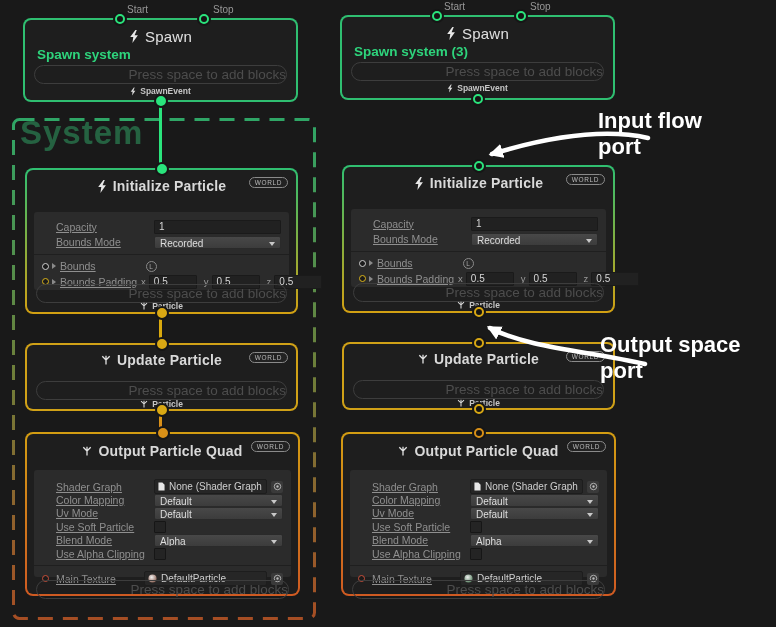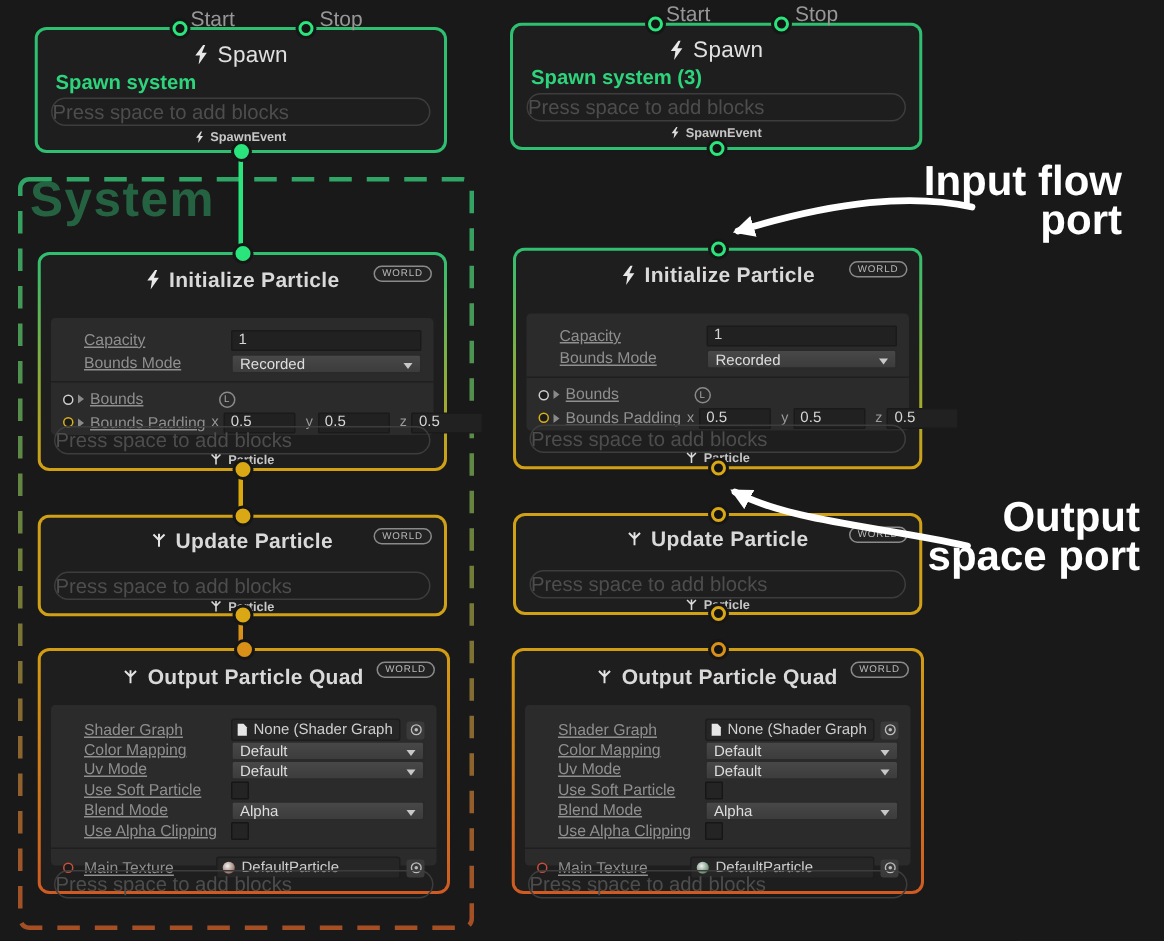--- a/index.html
+++ b/index.html
@@ -14,32 +14,32 @@
   .nheader{position:relative;display:flex;align-items:center;justify-content:center;gap:6px;
            padding-top:6px;height:20px;}
   .ntitle{color:#d9d9d9;font-size:14px;font-weight:600;letter-spacing:.2px;}
   .spawn .ntitle{font-size:15px;font-weight:400;color:#e0e0e0;}
   .world{position:absolute;right:8px;top:7px;font-size:6.5px;color:#b9b9b9;letter-spacing:.6px;
          border:1px solid #8a8a8a;border-radius:7px;padding:1px 5px;line-height:7px;background:#222;}
 
   .ctxlabel{position:absolute;left:12px;top:27px;color:#2ed47c;font-size:13.5px;font-weight:700;}
 
   .pressspace{position:absolute;left:9px;right:9px;height:17px;border:1px solid #3d3d3d;
-              border-radius:11px;color:#4d4d4d;font-size:13.5px;text-align:left;
+              border-radius:11px;color:#4d4d4d;font-size:13.5px;text-align:right;
               line-height:17px;overflow:hidden;white-space:nowrap;}
 
   .portrow{position:absolute;left:0;right:0;display:flex;align-items:center;justify-content:center;
            gap:4px;color:#c6c6c6;font-size:8.5px;font-weight:600;}
 
   
   .fport{position:absolute;width:6px;height:6px;border-radius:50%;border:2.5px solid var(--pc);
          background:#141414;box-shadow:0 0 0 2px #161616;z-index:6;}
   .fport.filled{background:var(--pc);}
   .fport.center{left:50%;transform:translateX(-50%);}
-  .toplabel{position:absolute;color:#979797;font-size:14px;z-index:6;}
+  .toplabel{position:absolute;color:#979797;font-size:10px;z-index:6;}
 
   
   .conn{position:absolute;width:3px;z-index:3;}
 
   
   .panel{position:absolute;left:7px;right:7px;background:#2b2b2b;border-radius:3px;
          padding:8px 0 6px 0;box-sizing:border-box;}
   .prow{display:flex;align-items:center;height:13.4px;padding:0 8px 0 22px;}
   .prow.dotted{padding-left:8px;}
   .plabel{color:#8f8f8f;font-size:10.5px;width:98px;flex:none;white-space:nowrap;overflow:hidden;text-decoration:underline;}
@@ -65,21 +65,21 @@
   .checkbox{width:10px;height:10px;background:#242424;border:1px solid #161616;border-radius:1px;flex:none;}
   .objfield{display:flex;align-items:center;height:13px;background:#262626;border:1px solid #1d1d1d;
             border-radius:2px;color:#cfcfcf;font-size:10px;gap:4px;padding:0 3px;overflow:hidden;}
   .objfield .otext{white-space:nowrap;overflow:hidden;flex:1;}
   .picker{width:12px;height:12px;flex:none;display:flex;align-items:center;justify-content:center;
           background:#3a3a3a;border-radius:2px;margin-left:4px;}
 
   
   .syslabel{position:absolute;left:20px;top:114px;font-size:33px;font-weight:600;color:#2f9e63;
             opacity:.55;letter-spacing:1px;z-index:2;}
-  .annot{position:absolute;color:#fff;font-size:28px;font-weight:700;text-align:right;
+  .annot{position:absolute;color:#fff;font-size:22px;font-weight:700;text-align:left;
          line-height:26px;z-index:22;}
   svg.layer{position:absolute;left:0;top:0;z-index:1;}
   svg.arrows{position:absolute;left:0;top:0;z-index:21;pointer-events:none;}
   .icon{flex:none;display:inline-block;}
 </style>
 </head>
 <body>
 
 <div class="canvas">
 

